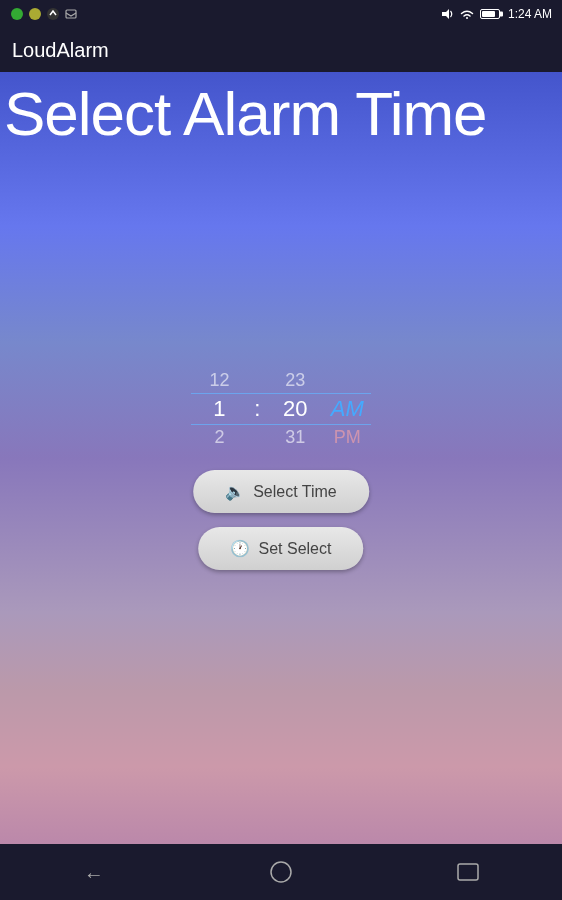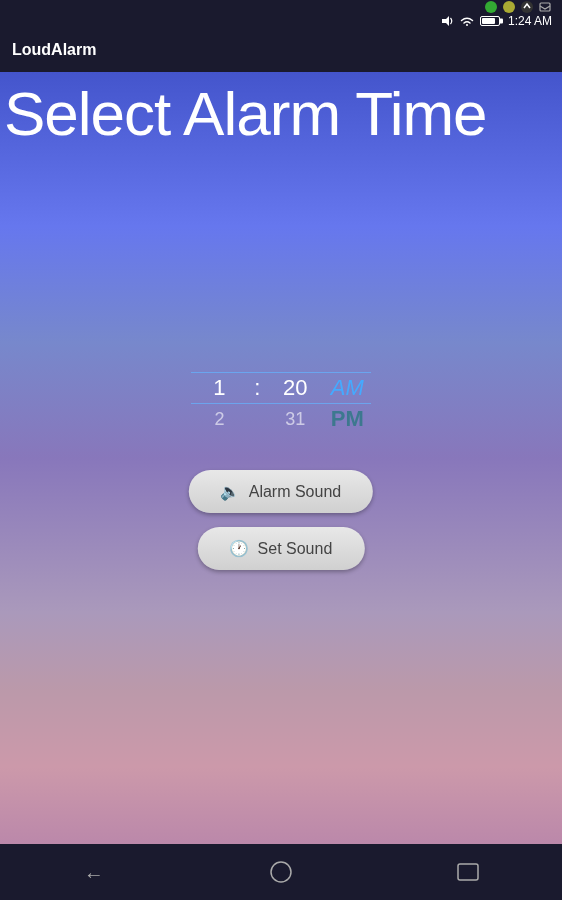--- a/index.html
+++ b/index.html
@@ -12,28 +12,27 @@
       background: #000;
       position: relative;
     }
 
     
     #status-bar {
       width: 100%;
       height: 28px;
       background: #1a1a2e;
       display: flex;
-      align-items: flex-end;
+      align-items: center;
       justify-content: space-between;
       padding: 0 10px;
       position: absolute;
       top: 0;
       left: 0;
       z-index: 10;
-      flex-direction: column;
     }
 
     #status-icons-left {
       display: flex;
       gap: 4px;
       align-items: center;
     }
 
     #status-icons-right {
       display: flex;
@@ -52,22 +51,22 @@
       top: 28px;
       left: 0;
       z-index: 10;
       display: flex;
       align-items: center;
       padding: 0 12px;
     }
 
     #app-title {
       color: #fff;
-      font-size: 16px;
-      font-weight: 700;
+      font-size: 20px;
+      font-weight: 400;
     }
 
     
     #main-bg {
       position: absolute;
       top: 72px;
       left: 0;
       width: 100%;
       height: calc(900px - 72px - 56px);
       background: linear-gradient(
@@ -150,23 +149,23 @@
       width: 20px;
       text-align: center;
       color: #fff;
       font-size: 22px;
       font-weight: 300;
     }
 
     .time-period {
       width: 50px;
       text-align: center;
-      font-size: 22px;
-      color: #0f766e;
-      font-weight: 700;
+      font-size: 18px;
+      color: #fca5a5;
+      font-weight: 400;
     }
 
     .time-period.selected-val {
       font-size: 22px;
       font-weight: 500;
       color: #4af;
       font-style: italic;
     }
 
     
@@ -317,20 +316,26 @@
 </div>
 
 <div id="main-bg"></div>
 
 <div id="page-heading">
   <span id="heading-text">Select Alarm Time</span>
 </div>
 
 <div id="time-picker">
 
+  <div class="time-row above">
+    <div class="time-cell">12</div>
+    <div class="time-separator"> </div>
+    <div class="time-cell">23</div>
+    <div class="time-period"> </div>
+  </div>
 
   <div class="divider-line"></div>
 
   <div class="time-row selected">
     <div class="time-cell selected-val">1</div>
     <div class="time-separator">:</div>
     <div class="time-cell selected-val">20</div>
     <div class="time-period selected-val">AM</div>
   </div>
 
@@ -340,25 +345,25 @@
     <div class="time-cell">2</div>
     <div class="time-separator"> </div>
     <div class="time-cell">31</div>
     <div class="time-period">PM</div>
   </div>
 </div>
 
 <div id="buttons-area">
   <button class="action-button">
     <span class="btn-icon">🔈</span>
-    <span>Alarm Sound</span>
+    <span>Select Time</span>
   </button>
   <button class="action-button">
     <span class="btn-icon">🕐</span>
-    <span>Set Sound</span>
+    <span>Set Select</span>
   </button>
 </div>
 
 <div id="nav-bar">
   <div class="nav-btn">
     <span class="nav-icon">←</span>
   </div>
   <div class="nav-btn">
 
     <svg width="24" height="24" viewBox="0 0 24 24">

